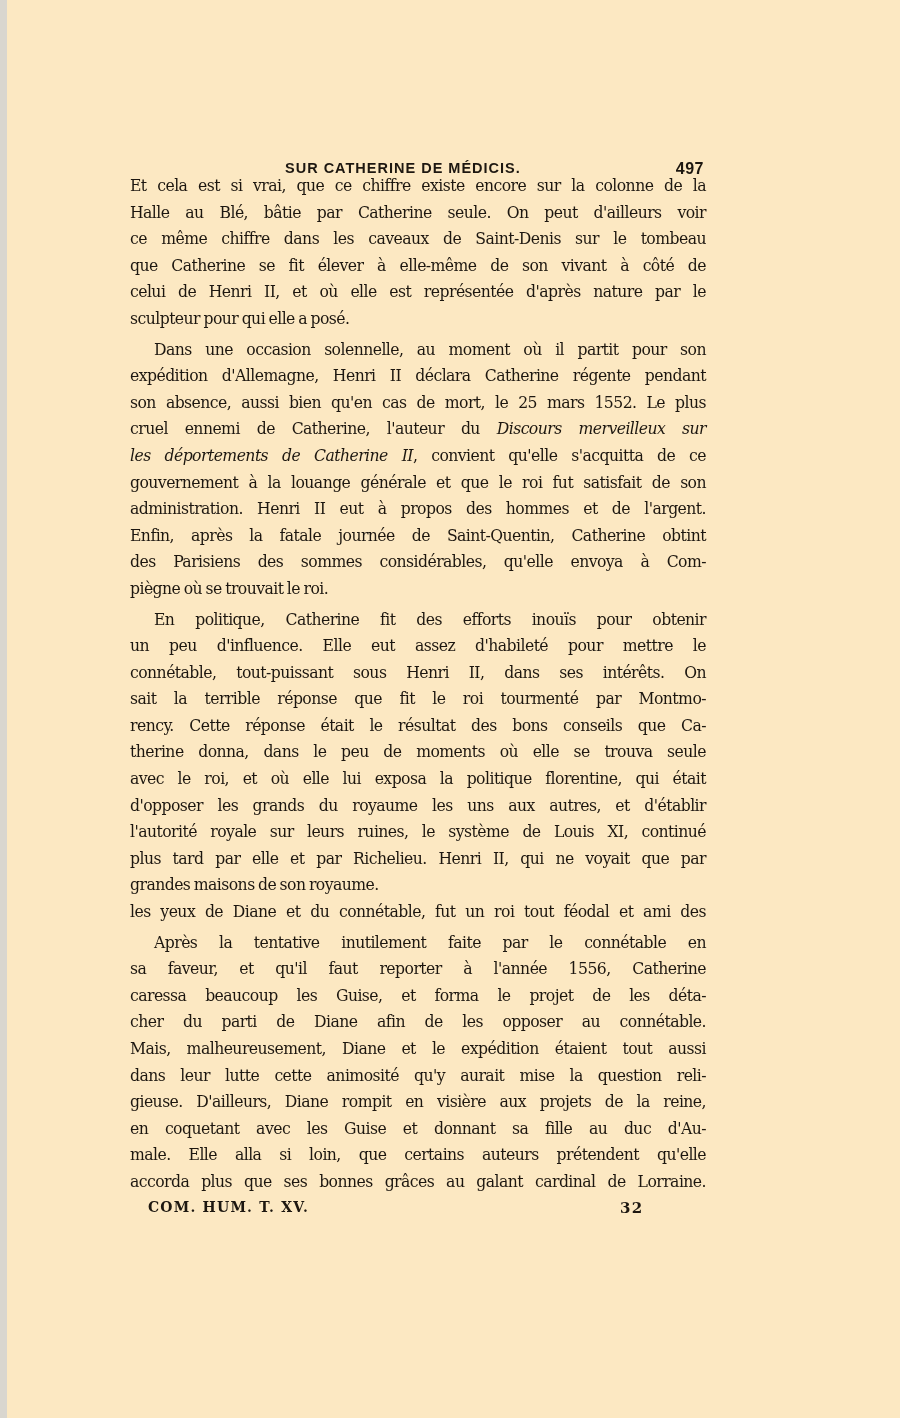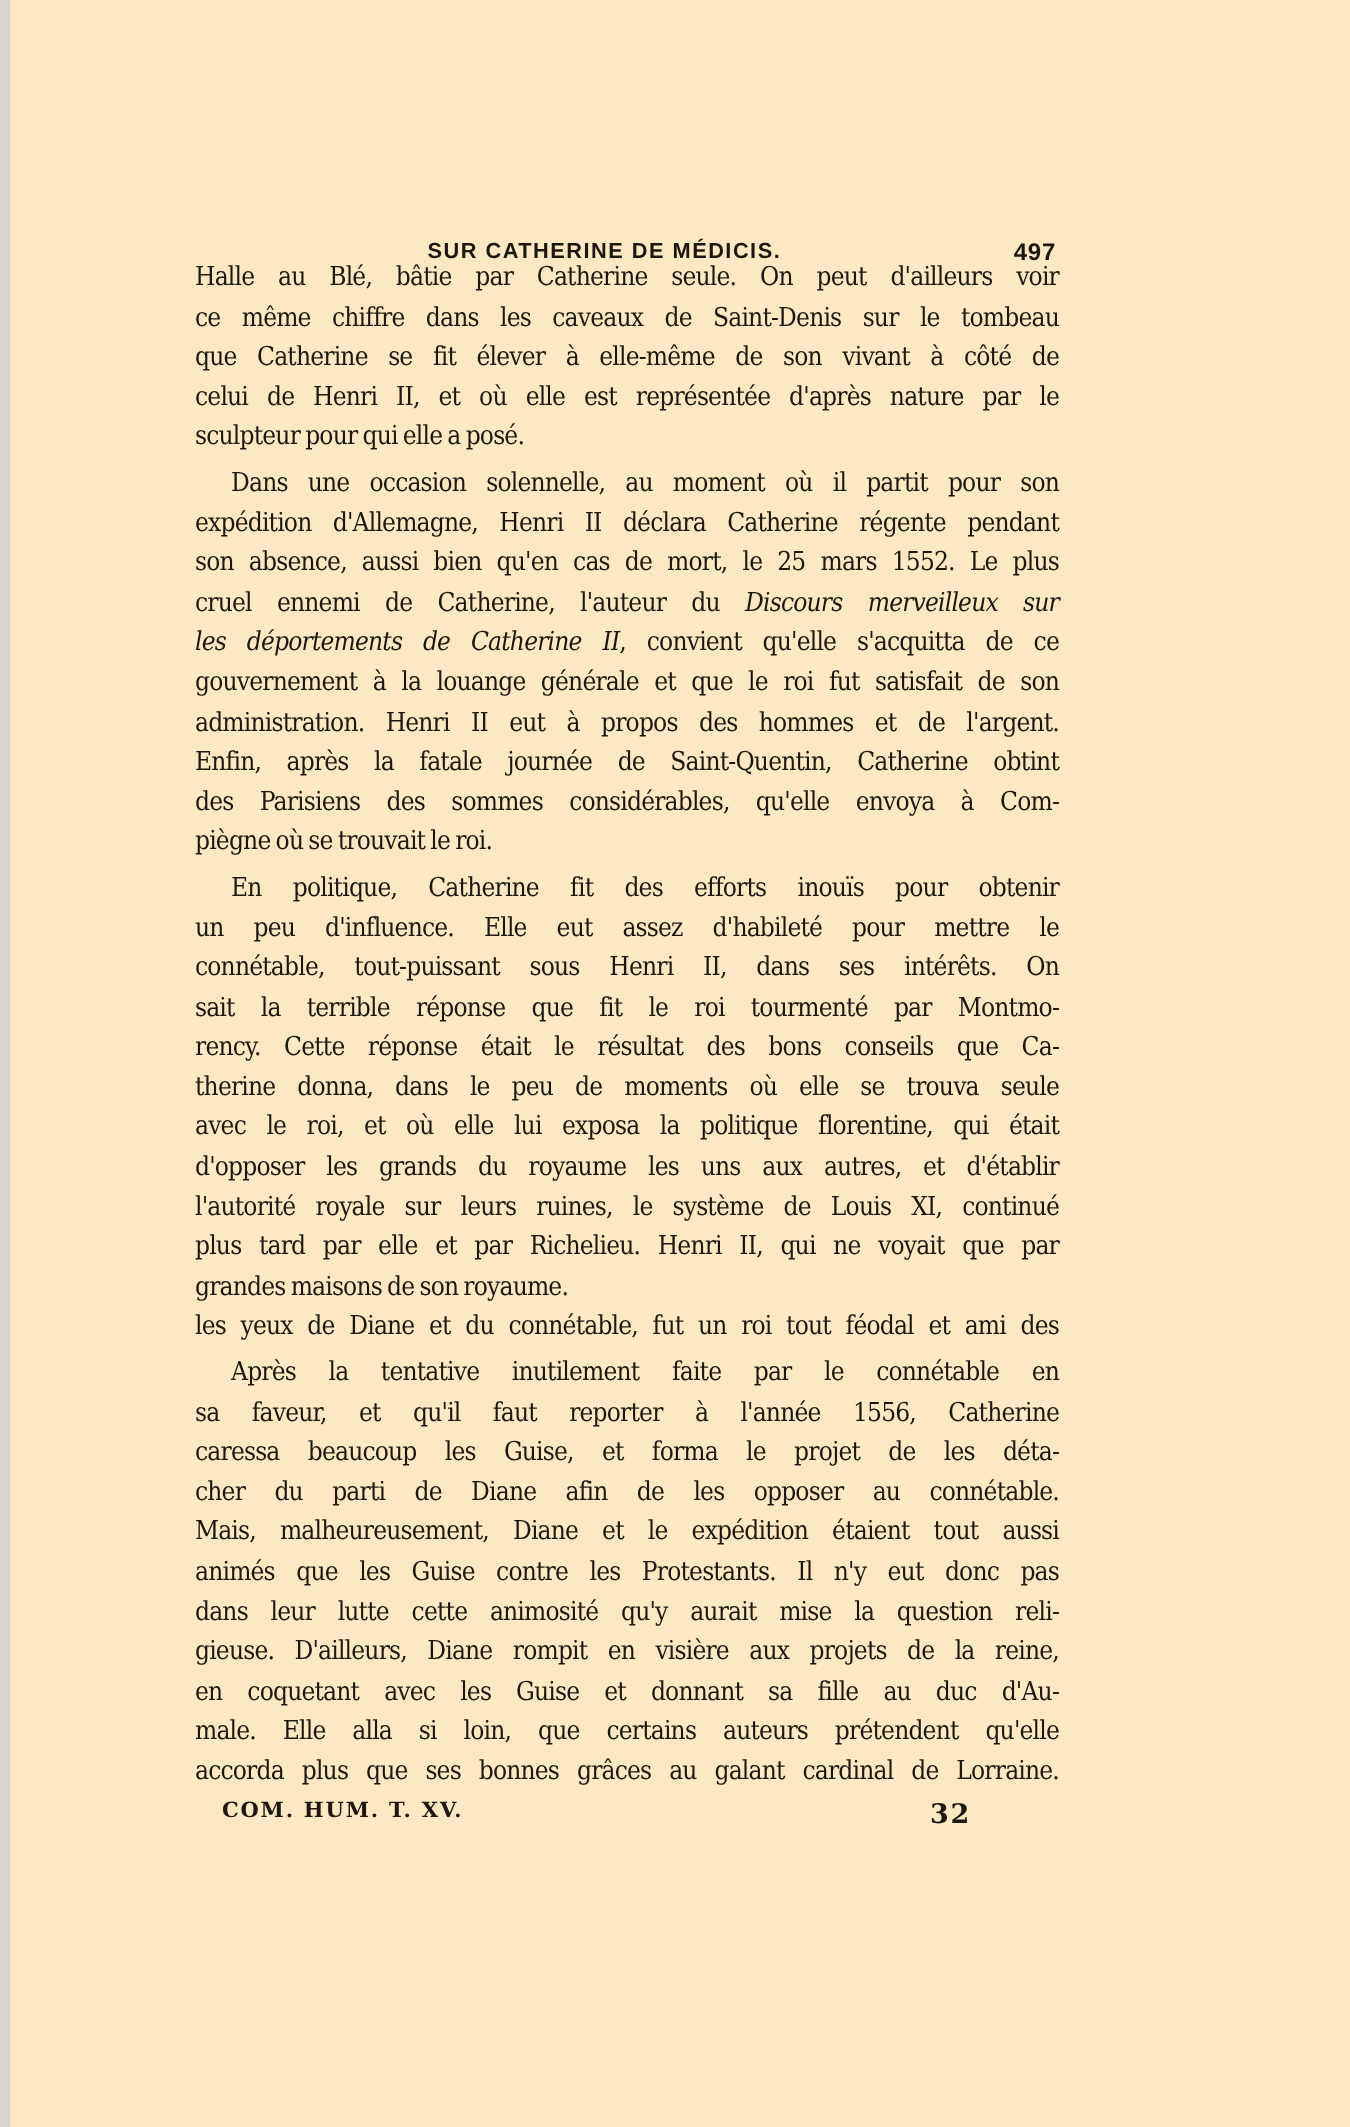--- a/index.html
+++ b/index.html
@@ -39,35 +39,36 @@
     }
     .line.last { text-align-last: left; }
     .line.indent { padding-left: 24px; }
     .line.sq { letter-spacing: -0.55px; word-spacing: -1px; }
     em { }
     .footer {
       position: absolute; top: 1199px; left: 130px; width: 576px; height: 22px;
       font-weight: bold; font-size: 14px; letter-spacing: 1.2px;
     }
     .footer .sig { position: absolute; left: 18px; top: 0; }
-    .footer .sheet { position: absolute; left: 490px; top: 0; font-size: 18px; }
+    .footer .sheet { position: absolute; left: 490px; top: 0; font-size: 15px; }
   </style>
 </head>
 <body>
 
 <div class="edge"></div>
 <div class="page"></div>
 
 <div class="running-head">
   <span class="title">SUR CATHERINE DE MÉDICIS.</span>
   <span class="num">497</span>
 </div>
 
 <div class="body">
   <div class="para">
+    <span class="line sq">Et cela est si vrai, que ce chiffre existe encore sur la colonne de la</span>
     <span class="line sq">Halle au Blé, bâtie par Catherine seule. On peut d'ailleurs voir</span>
     <span class="line sq">ce même chiffre dans les caveaux de Saint-Denis sur le tombeau</span>
     <span class="line sq">que Catherine se fit élever à elle-même de son vivant à côté de</span>
     <span class="line sq">celui de Henri II, et où elle est représentée d'après nature par le</span>
     <span class="line sq last">sculpteur pour qui elle a posé.</span>
   </div>
 
   <div class="para">
     <span class="line sq indent">Dans une occasion solennelle, au moment où il partit pour son</span>
     <span class="line sq">expédition d'Allemagne, Henri II déclara Catherine régente pendant</span>
@@ -95,21 +96,20 @@
     <span class="line sq last">grandes maisons de son royaume.</span>
     <span class="line sq">les yeux de Diane et du connétable, fut un roi tout féodal et ami des</span>
   </div>
 
   <div class="para">
     <span class="line sq indent">Après la tentative inutilement faite par le connétable en</span>
     <span class="line sq">sa faveur, et qu'il faut reporter à l'année 1556, Catherine</span>
     <span class="line sq">caressa beaucoup les Guise, et forma le projet de les déta-</span>
     <span class="line sq">cher du parti de Diane afin de les opposer au connétable.</span>
     <span class="line sq">Mais, malheureusement, Diane et le expédition étaient tout aussi</span>
-    <span class="line sq">animés que les Guise contre les Protestants. Il n'y eut donc pas</span>
     <span class="line sq">dans leur lutte cette animosité qu'y aurait mise la question reli-</span>
     <span class="line sq">gieuse. D'ailleurs, Diane rompit en visière aux projets de la reine,</span>
     <span class="line sq">en coquetant avec les Guise et donnant sa fille au duc d'Au-</span>
     <span class="line sq">male. Elle alla si loin, que certains auteurs prétendent qu'elle</span>
     <span class="line sq">accorda plus que ses bonnes grâces au galant cardinal de Lorraine.</span>
   </div>
 </div>
 
 <div class="footer">
   <span class="sig">COM. HUM. T. XV.</span>

